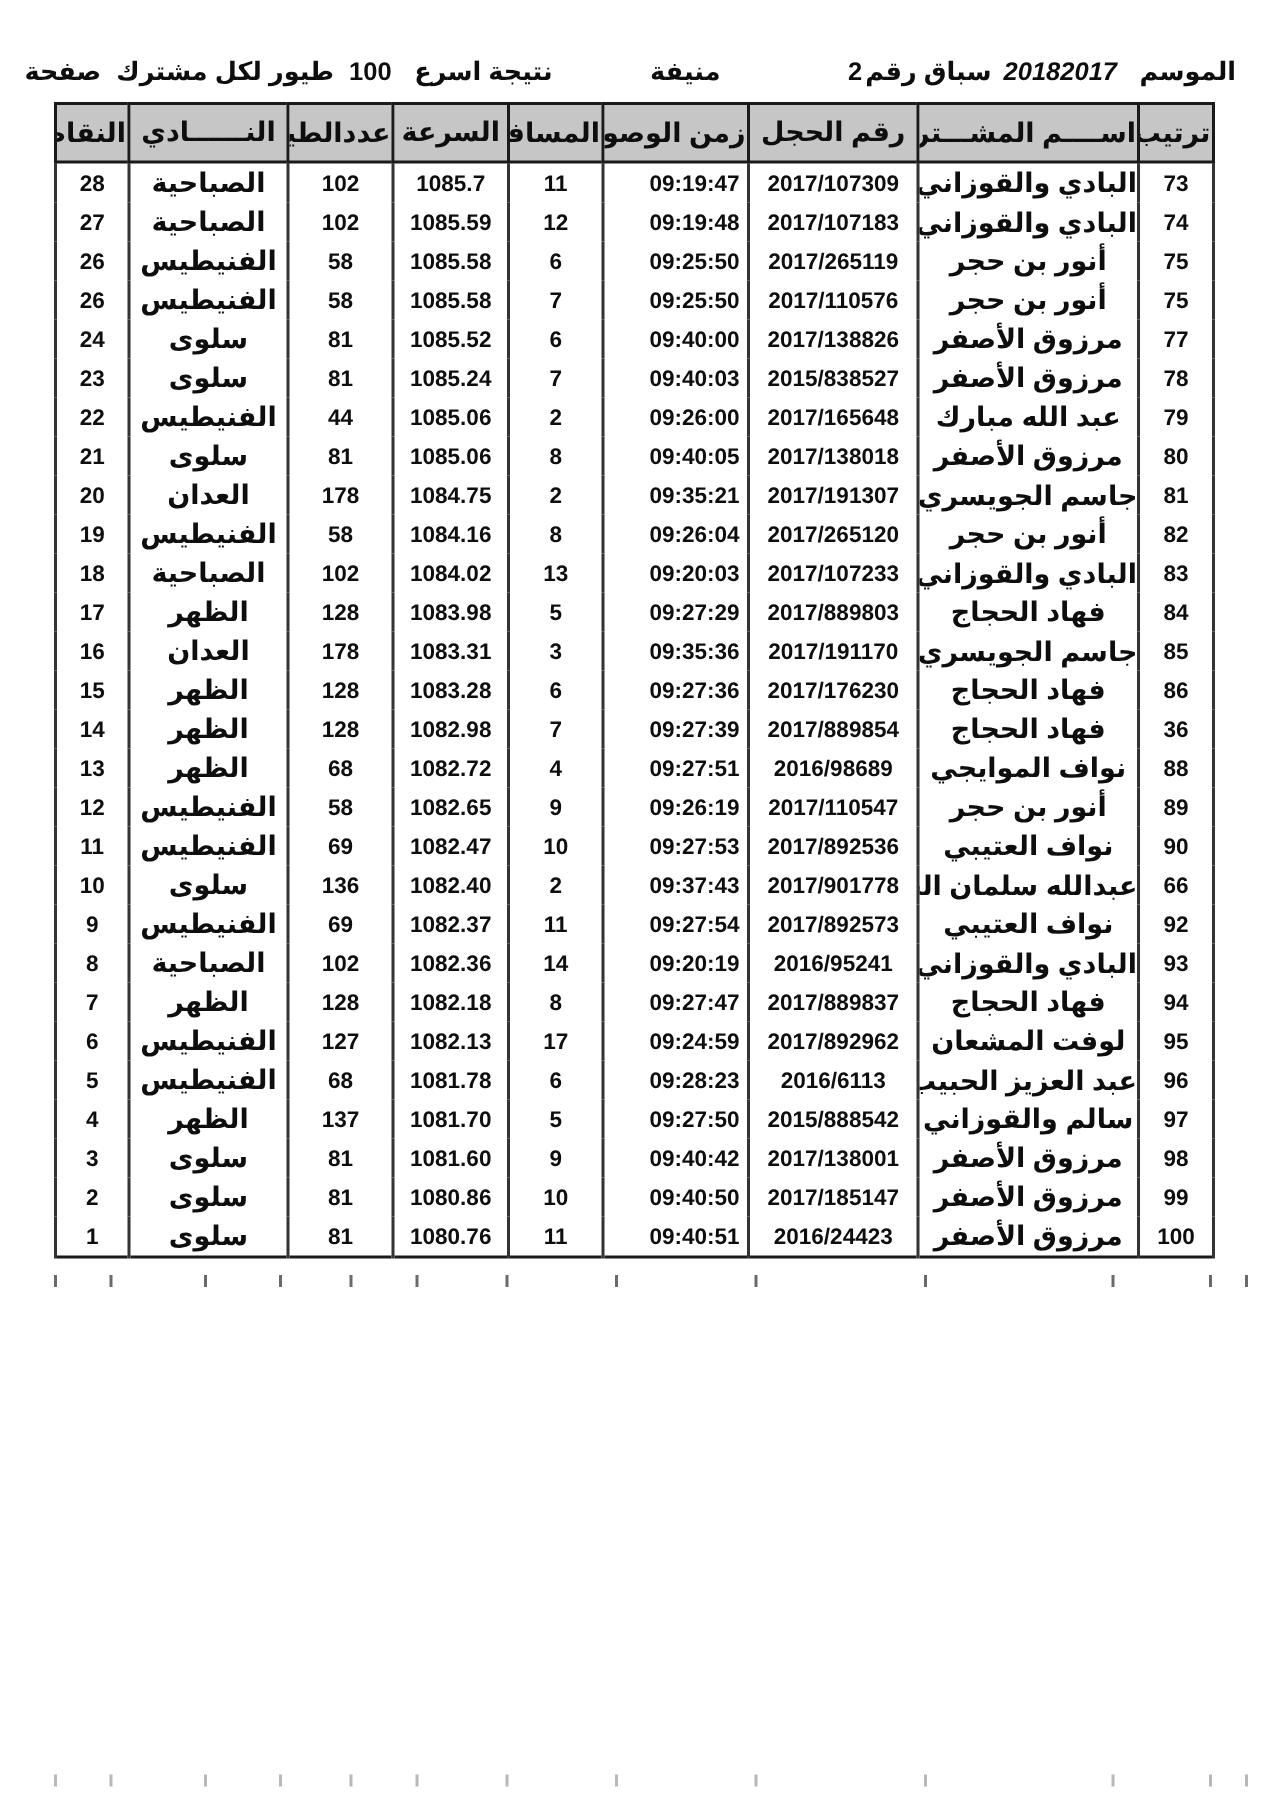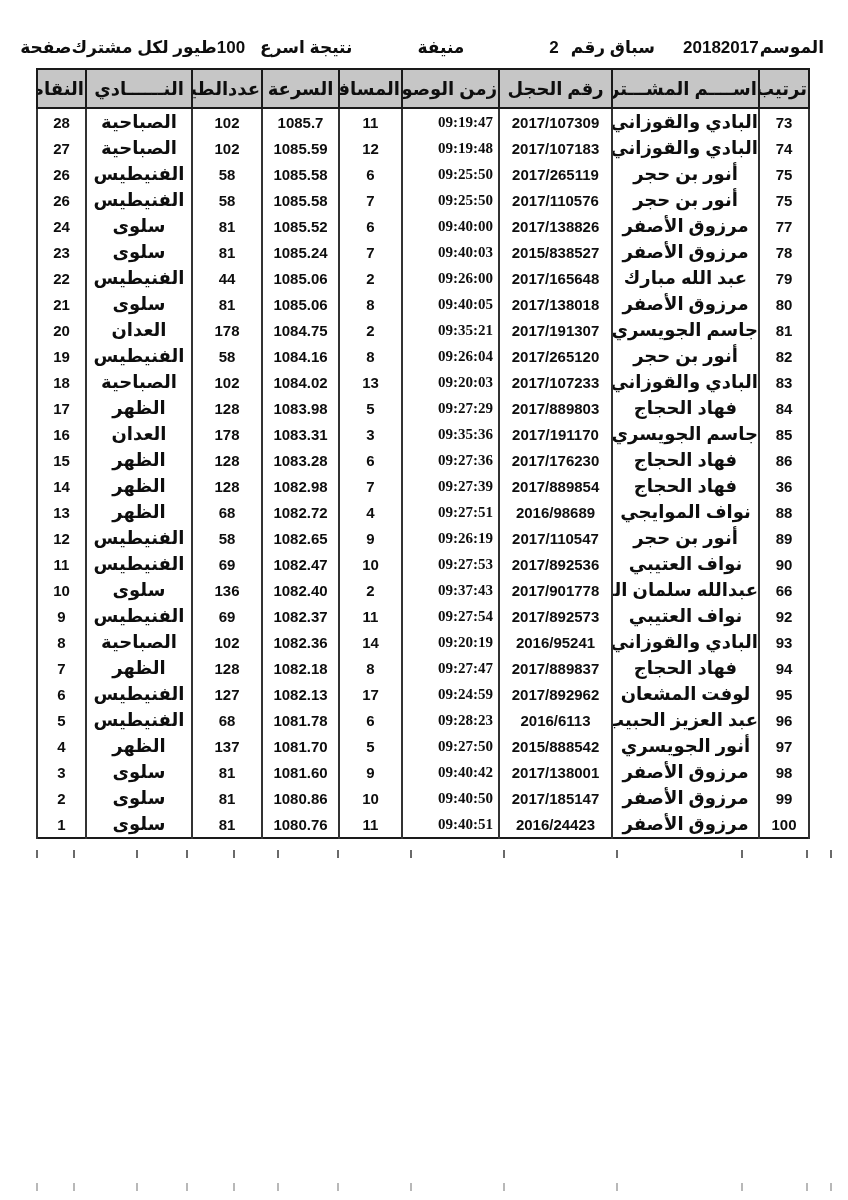--- a/index.html
+++ b/index.html
@@ -23,25 +23,25 @@
     top: 36px;
     right: 24px;
     display: flex;
     direction: rtl;
     align-items: baseline;
     font-size: 17px;
     line-height: 24px;
     white-space: nowrap;
   }
   .meta-line span { display: inline-block; }
-  .g6  { margin-left: 1px; }
-  .g10 { }
-  .g12 { margin-left: 12px; }
+  .g6  { margin-left: 15px; }
+  .g10 { margin-left: 10px; }
+  .g12 { margin-left: 2px; }
   .g15 { margin-left: 15px; }
-  .g16 { margin-left: 28px; }
+  .g16 { margin-left: 8px; font-style: italic; }
   .g65 { margin-left: 65px; }
   .g85 { margin-left: 85px; }
 
   
   table.results {
     position: absolute;
     top: 68px;
     right: 38px;
     width: 772px;
     border-collapse: collapse;
@@ -63,21 +63,21 @@
     border-left: 2px solid var(--border-light, #333333);
     border-right: 2px solid var(--border-light, #333333);
     height: 26px;
     padding: 0;
     font-size: 15px;
     text-align: center;
     white-space: nowrap;
     overflow: hidden;
   }
   table.results td.ar { font-size: 18px; }
-  table.results td.time { text-align: right; padding-left: 0; padding-right: 5px; font-family: Liberation Serif, serif; }
+  table.results td.time { text-align: right; padding-left: 0; padding-right: 5px; }
 
   
   .tick {
     position: absolute;
     width: 2px;
     height: 8px;
   }
   .tick.top-row    { top: 850px;  background: #6a6a6a; }
   .tick.bottom-row { top: 1183px; background: #b8b8b8; }
 </style>
@@ -382,21 +382,21 @@
         <td>2016/6113</td>
         <td class="time">09:28:23</td>
         <td>6</td>
         <td>1081.78</td>
         <td>68</td>
         <td class="ar">الفنيطيس</td>
         <td>5</td>
       </tr>
       <tr>
         <td>97</td>
-        <td class="ar">أنور الجويسري</td>
+        <td class="ar">سالم والقوزاني</td>
         <td>2015/888542</td>
         <td class="time">09:27:50</td>
         <td>5</td>
         <td>1081.70</td>
         <td>137</td>
         <td class="ar">الظهر</td>
         <td>4</td>
       </tr>
       <tr>
         <td>98</td>

